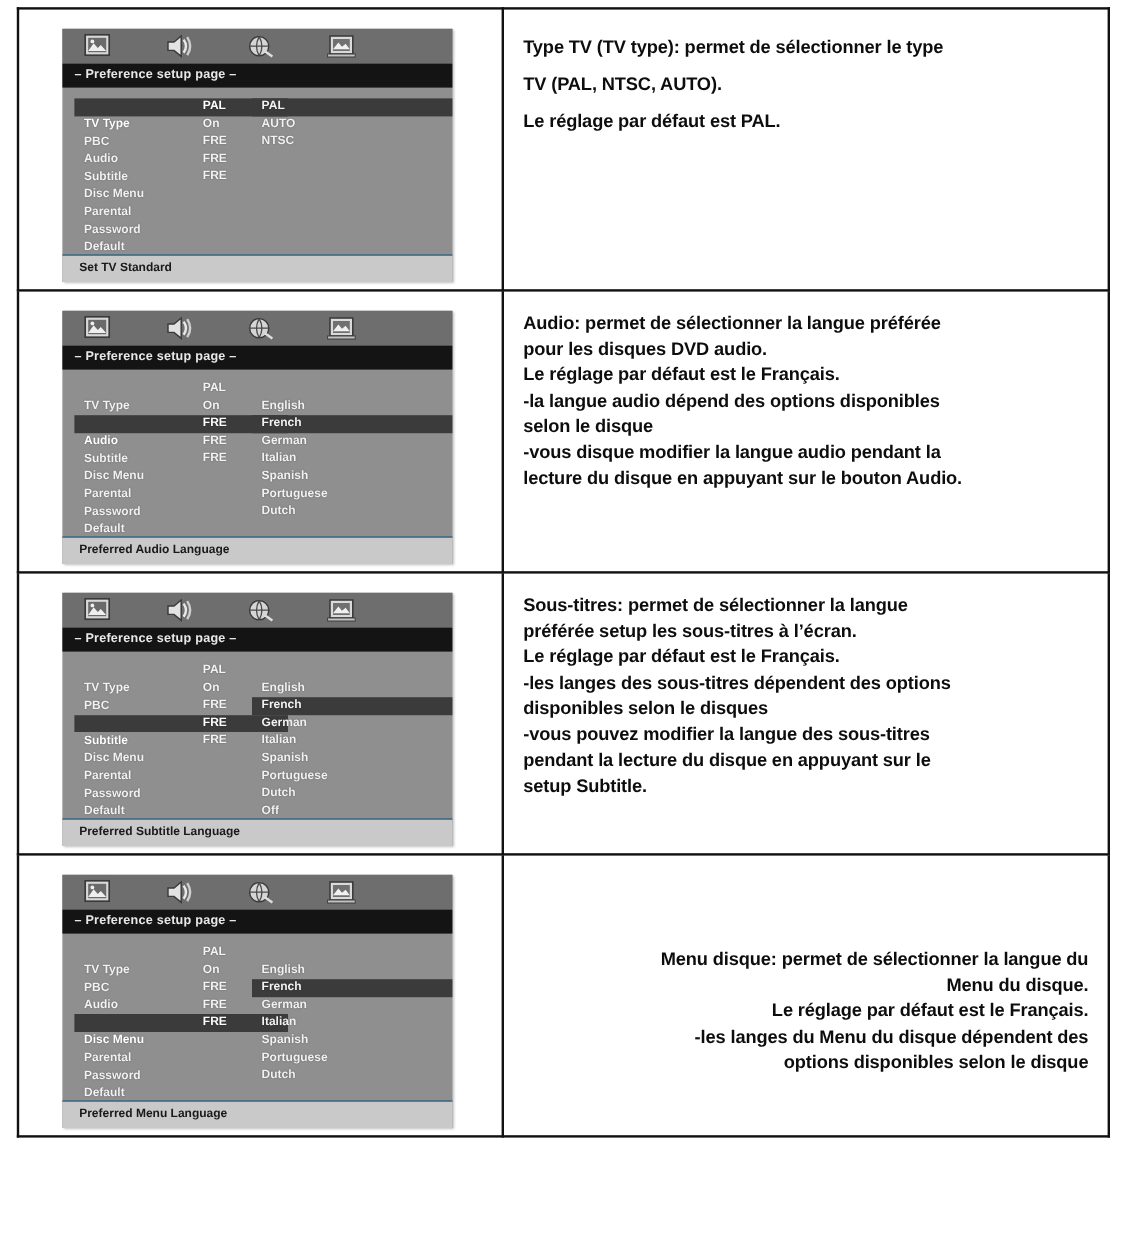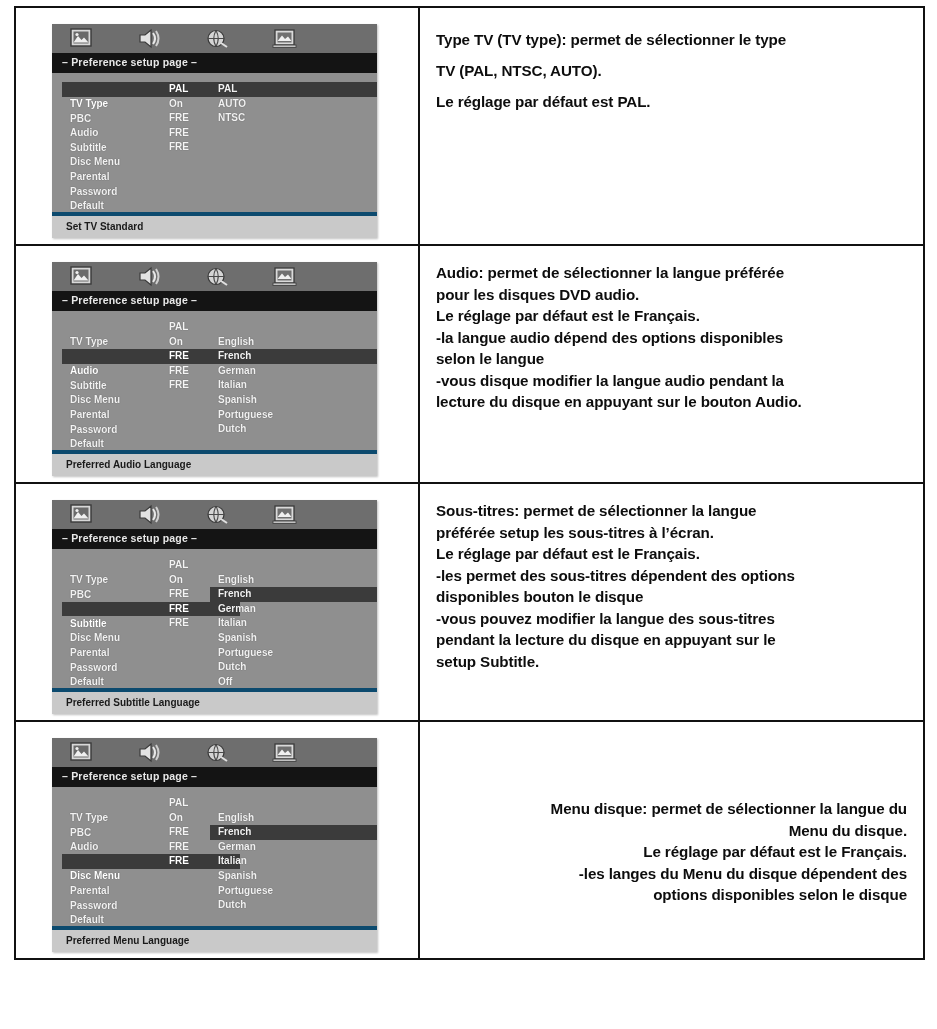--- a/index.html
+++ b/index.html
@@ -137,21 +137,21 @@
   .opt-label {
     position: absolute;
     left: 8px;
     top: 0;
     color: #f2f2f2;
     text-shadow: 0 0 1px rgba(0,0,0,.5);
   }
 
   .osd-status {
     background: #c9c9c9;
-    border-top: 4px solid #0c4a6e;
+    border-top: 1px solid #0c4a6e;
     color: #1a1a1a;
     font-size: 10px;
     font-weight: bold;
     padding: 4px 0 5px 14px;
     height: 13px;
     line-height: 13px;
   }
 
   
   .note {
@@ -371,21 +371,21 @@
             <div class="osd-status">Preferred Audio Language</div>
           </div>
         </div>
       </td>
       <td>
         <div class="note tight">
             <p>Audio: permet de sélectionner la langue préférée</p>
             <p>pour les disques DVD audio.</p>
             <p>Le réglage par défaut est le Français.</p>
             <p>-la langue audio dépend des options disponibles</p>
-            <p>selon le langue</p>
+            <p>selon le disque</p>
             <p>-vous disque modifier la langue audio pendant la</p>
             <p>lecture du disque en appuyant sur le bouton Audio.</p>
           </div>
       </td>
     </tr>
 
     <tr>
       <td>
         <div class="osd-wrap">
           <div class="osd">
@@ -485,22 +485,22 @@
             </div>
             <div class="osd-status">Preferred Subtitle Language</div>
           </div>
         </div>
       </td>
       <td>
         <div class="note tight">
             <p>Sous-titres: permet de sélectionner la langue</p>
             <p>préférée setup les sous-titres à l’écran.</p>
             <p>Le réglage par défaut est le Français.</p>
-            <p>-les permet des sous-titres dépendent des options</p>
-            <p>disponibles bouton le disque</p>
+            <p>-les langes des sous-titres dépendent des options</p>
+            <p>disponibles selon le disques</p>
             <p>-vous pouvez modifier la langue des sous-titres</p>
             <p>pendant la lecture du disque en appuyant sur le</p>
             <p>setup Subtitle.</p>
           </div>
       </td>
     </tr>
 
     <tr>
       <td>
         <div class="osd-wrap">

